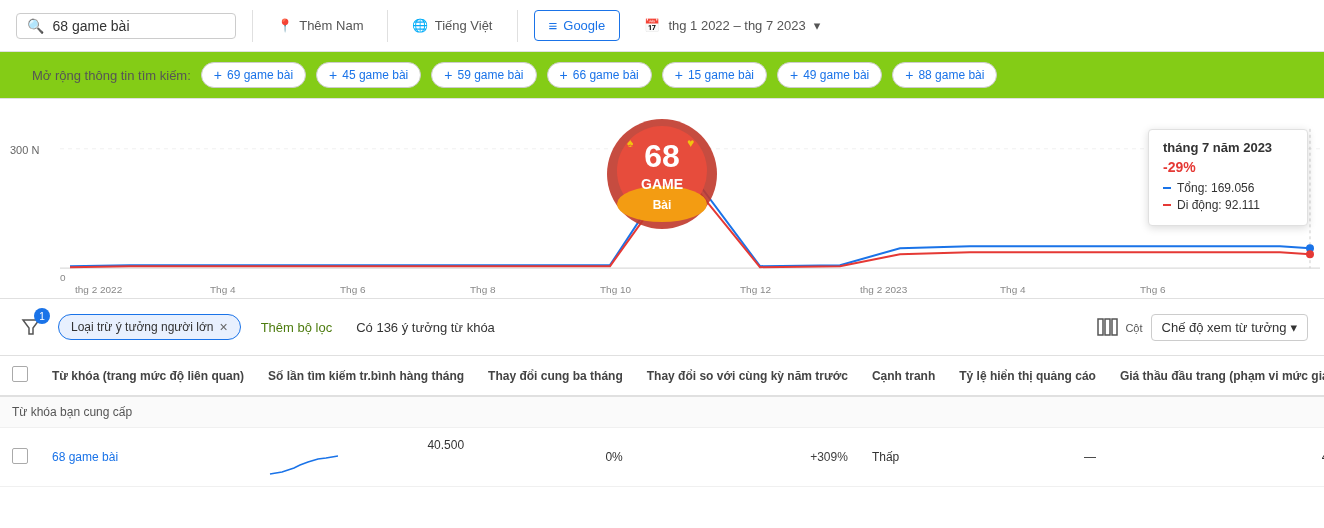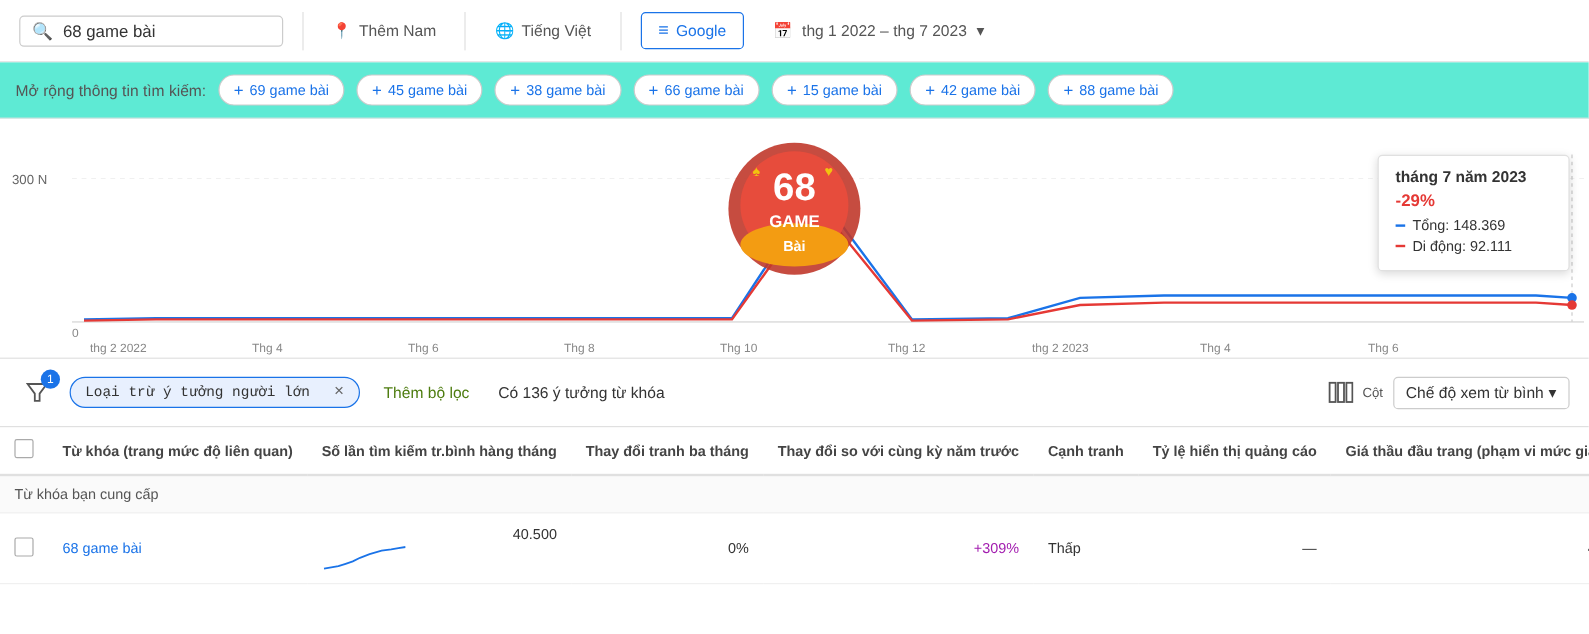--- a/index.html
+++ b/index.html
@@ -41,25 +41,25 @@
     .date-range {
       display: flex; align-items: center; gap: 8px;
       color: #555; font-size: 13px; cursor: pointer;
       padding: 4px 8px;
     }
 
     
     .expand-row {
       display: flex;
       align-items: center;
-      padding: 10px 13px;
+      padding: 10px 32px;
       border-bottom: 1px solid #e0e0e0;
       gap: 10px;
       flex-wrap: wrap;
-      background: #5eead4;
+      background: #84cc16;
     }
     .expand-label { font-size: 13px; color: #555; white-space: nowrap; }
     .expand-chip {
       display: flex; align-items: center; gap: 5px;
       border: 1px solid #ccc; border-radius: 16px;
       padding: 4px 12px; font-size: 12px; color: #1a73e8;
       cursor: pointer; background: #fff;
     }
     .expand-chip .plus { font-size: 14px; color: #1a73e8; }
 
@@ -125,24 +125,24 @@
       position: absolute;
       top: -4px; right: -4px;
       background: #1a73e8;
       color: #fff;
       border-radius: 50%;
       width: 16px; height: 16px;
       font-size: 10px;
       display: flex; align-items: center; justify-content: center;
     }
     .active-filter-chip {
-      display: flex; align-items: center; gap: 20px;
+      display: flex; align-items: center; gap: 6px;
       border: 1px solid #1a73e8; border-radius: 16px;
       padding: 4px 12px; font-size: 12px; color: #333;
-      background: #e8f0fe; cursor: pointer; font-family: Liberation Mono, monospace;
+      background: #e8f0fe; cursor: pointer;
     }
     .chip-x { color: #666; font-size: 14px; cursor: pointer; }
     .add-filter-btn {
       font-size: 13px; color: #4d7c0f; cursor: pointer;
       padding: 4px 8px;
     }
     .filter-count { font-size: 13px; color: #333; margin-left: 4px; }
     .spacer { flex: 1; }
     .view-options {
       display: flex; align-items: center; gap: 8px;
@@ -227,33 +227,33 @@
   <div class="expand-chip">
     <span class="plus">+</span>
     <span>69 game bài</span>
   </div>
   <div class="expand-chip">
     <span class="plus">+</span>
     <span>45 game bài</span>
   </div>
   <div class="expand-chip">
     <span class="plus">+</span>
-    <span>38 game bài</span>
+    <span>59 game bài</span>
   </div>
   <div class="expand-chip">
     <span class="plus">+</span>
     <span>66 game bài</span>
   </div>
   <div class="expand-chip">
     <span class="plus">+</span>
     <span>15 game bài</span>
   </div>
   <div class="expand-chip">
     <span class="plus">+</span>
-    <span>42 game bài</span>
+    <span>49 game bài</span>
   </div>
   <div class="expand-chip">
     <span class="plus">+</span>
     <span>88 game bài</span>
   </div>
 </div>
 
 <div class="chart-container">
   <svg class="chart-svg" viewBox="0 0 1324 200" preserveAspectRatio="none">
 
@@ -306,21 +306,21 @@
       <text x="90" y="38" font-size="12" fill="#f1c40f">♥</text>
     </svg>
   </div>
 
   
   <div class="chart-tooltip">
     <div class="tooltip-title">tháng 7 năm 2023</div>
     <div class="tooltip-pct">-29%</div>
     <div class="tooltip-line">
       <span class="tooltip-dot blue"></span>
-      <span>Tổng: 148.369</span>
+      <span>Tổng: 169.056</span>
     </div>
     <div class="tooltip-line">
       <span class="tooltip-dot red"></span>
       <span>Di động: 92.111</span>
     </div>
   </div>
 </div>
 
 <div class="filter-row">
   <div class="filter-icon-btn">
@@ -346,36 +346,36 @@
       <div class="grid-icon-btn">
         <svg width="22" height="22" viewBox="0 0 22 22">
           <rect x="2" y="3" width="5" height="16" fill="none" stroke="#555" stroke-width="1.5"></rect>
           <rect x="9" y="3" width="5" height="16" fill="none" stroke="#555" stroke-width="1.5"></rect>
           <rect x="16" y="3" width="5" height="16" fill="none" stroke="#555" stroke-width="1.5"></rect>
         </svg>
       </div>
       <span class="col-label">Cột</span>
     </div>
     <div class="view-dropdown">
-      <span>Chế độ xem từ bình</span>
+      <span>Chế độ xem từ tưởng</span>
       <span>▾</span>
     </div>
   </div>
 </div>
 
 <div class="table-wrapper">
   <table>
     <thead>
       <tr>
         <th class="col-checkbox">
           <span class="cb"></span>
         </th>
         <th>Từ khóa (trang mức độ liên quan)</th>
         <th class="numeric">Số lần tìm kiếm tr.bình hàng tháng</th>
-        <th class="numeric">Thay đổi tranh ba tháng</th>
+        <th class="numeric">Thay đổi cung ba tháng</th>
         <th class="numeric">Thay đổi so với cùng kỳ năm trước</th>
         <th>Cạnh tranh</th>
         <th class="numeric">Tỷ lệ hiển thị quảng cáo</th>
         <th class="numeric">Giá thầu đầu trang (phạm vi mức giá thấp)</th>
 
       </tr>
     </thead>
     <tbody>
       <tr class="section-row">
         <td colspan="10" class="section-label">Từ khóa bạn cung cấp</td>
@@ -387,21 +387,21 @@
         <td class="keyword">68 game bài</td>
         <td class="numeric">
           <span>40.500</span>
           <span class="sparkline-cell">
             <svg class="sparkline-svg" width="70" height="24" viewBox="0 0 70 24">
               <polyline points="2,22 8,21 14,20 20,18 26,16 32,13 40,10 50,7 58,6 64,5 70,4" fill="none" stroke="#1a73e8" stroke-width="1.5"></polyline>
             </svg>
           </span>
         </td>
         <td class="numeric">0%</td>
-        <td class="numeric" style="color:#a21caf;">+309%</td>
+        <td class="numeric" style="color:#404040;">+309%</td>
         <td class="competition-low">Thấp</td>
         <td class="numeric">—</td>
         <td class="numeric">4.707 ₫</td>
 
       </tr>
     </tbody>
   </table>
 </div>
 
 </body></html>

